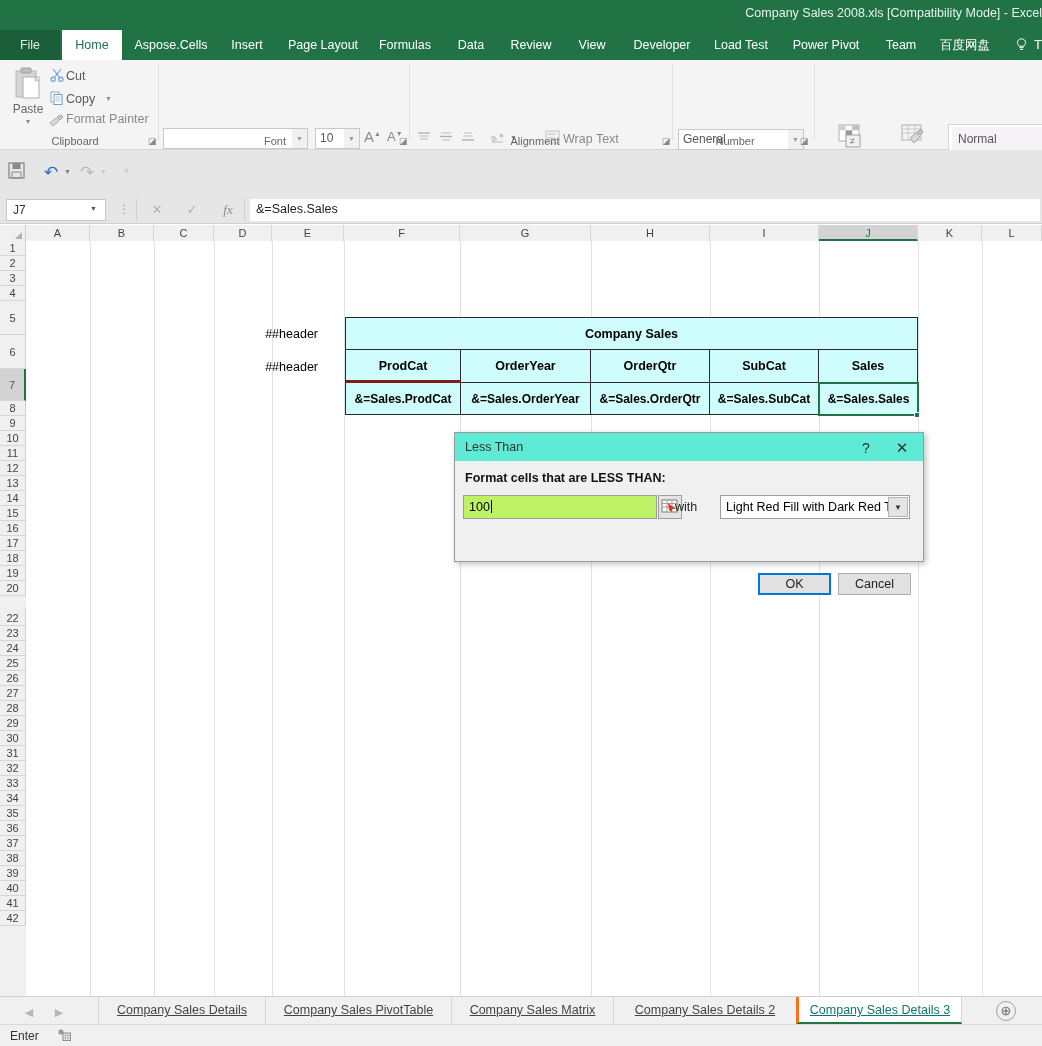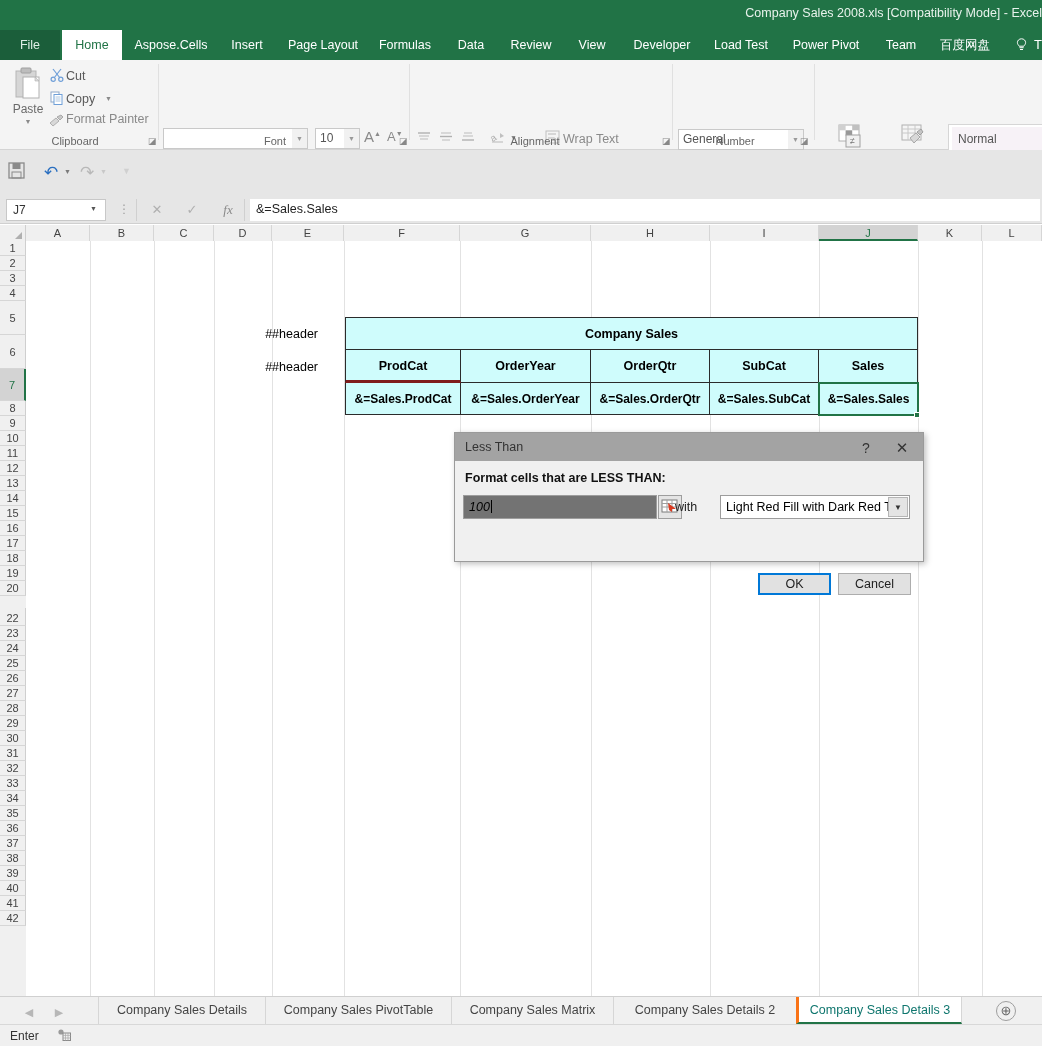--- a/index.html
+++ b/index.html
@@ -159,41 +159,41 @@
   }
 
   
   .dlg {
     position: absolute; left: 454px; top: 432px; width: 470px; height: 130px;
     background: #f0f0f0; border: 1px solid #9a9a9a;
     box-shadow: 2px 2px 6px rgba(0,0,0,0.25);
   }
   .dlg-title-bar {
     position: absolute; left: 0; top: 0; width: 468px; height: 28px;
-    background: #a3a3a3;
+    background: #5eead4;
   }
   .dlg-title {
     position: absolute; left: 10px; top: 7px; font-size: 12.5px; color: #333;
   }
   .dlg-help {
     position: absolute; right: 46px; top: 5px; width: 22px; height: 20px;
     text-align: center; line-height: 20px; font-size: 14px; color: #333;
   }
   .dlg-close {
     position: absolute; right: 8px; top: 5px; width: 26px; height: 20px;
     text-align: center; line-height: 20px; font-size: 15px; color: #333;
   }
   .dlg-prompt {
     position: absolute; left: 10px; top: 38px; font-size: 12.5px;
     font-weight: bold; color: #111;
   }
   .dlg-input {
     position: absolute; left: 8px; top: 62px; width: 194px; height: 24px;
-    background: #737373; border: 1px solid #9d9d9d; font-size: 12.5px;
-    line-height: 22px; padding-left: 5px; color: #000; font-style: italic;
+    background: #bef264; border: 1px solid #9d9d9d; font-size: 12.5px;
+    line-height: 22px; padding-left: 5px; color: #000;
   }
   .caret {
     display: inline-block; width: 1px; height: 13px; background: #000;
     vertical-align: -2px; margin-left: 1px;
   }
   .rng-btn {
     position: absolute; left: 203px; top: 62px; width: 24px; height: 24px;
     background: #e4e4e4; border: 1px solid #9d9d9d;
   }
   .dlg-with {
@@ -221,21 +221,21 @@
     position: absolute; left: 0; top: 996px; width: 1042px; height: 28px;
     background: #f0f0f0; border-top: 1px solid #d0d0d0;
   }
   .nav-arrow {
     position: absolute; top: 6px; width: 22px; height: 18px;
     text-align: center; line-height: 18px; font-size: 11px; color: #b7b7b7;
   }
   .sheet-tab {
     position: absolute; top: 0; height: 27px; line-height: 27px;
     text-align: center; font-size: 12.5px; color: #444;
-    border-left: 1px solid #d6d6d6; white-space: nowrap;
+    border-left: 1px solid #d6d6d6; white-space: nowrap; text-decoration: underline;
   }
   .sheet-tab.active {
     background: #ffffff; color: #0f766e;
     border-bottom: 2px solid #217346; border-left: 3px solid #f97316;
     border-right: 1px solid #d6d6d6;
   }
   .add-sheet {
     position: absolute; top: 4px; width: 20px; height: 20px;
     border: 1px solid #9e9e9e; border-radius: 50%;
     text-align: center; line-height: 18px; font-size: 13px; color: #666;

